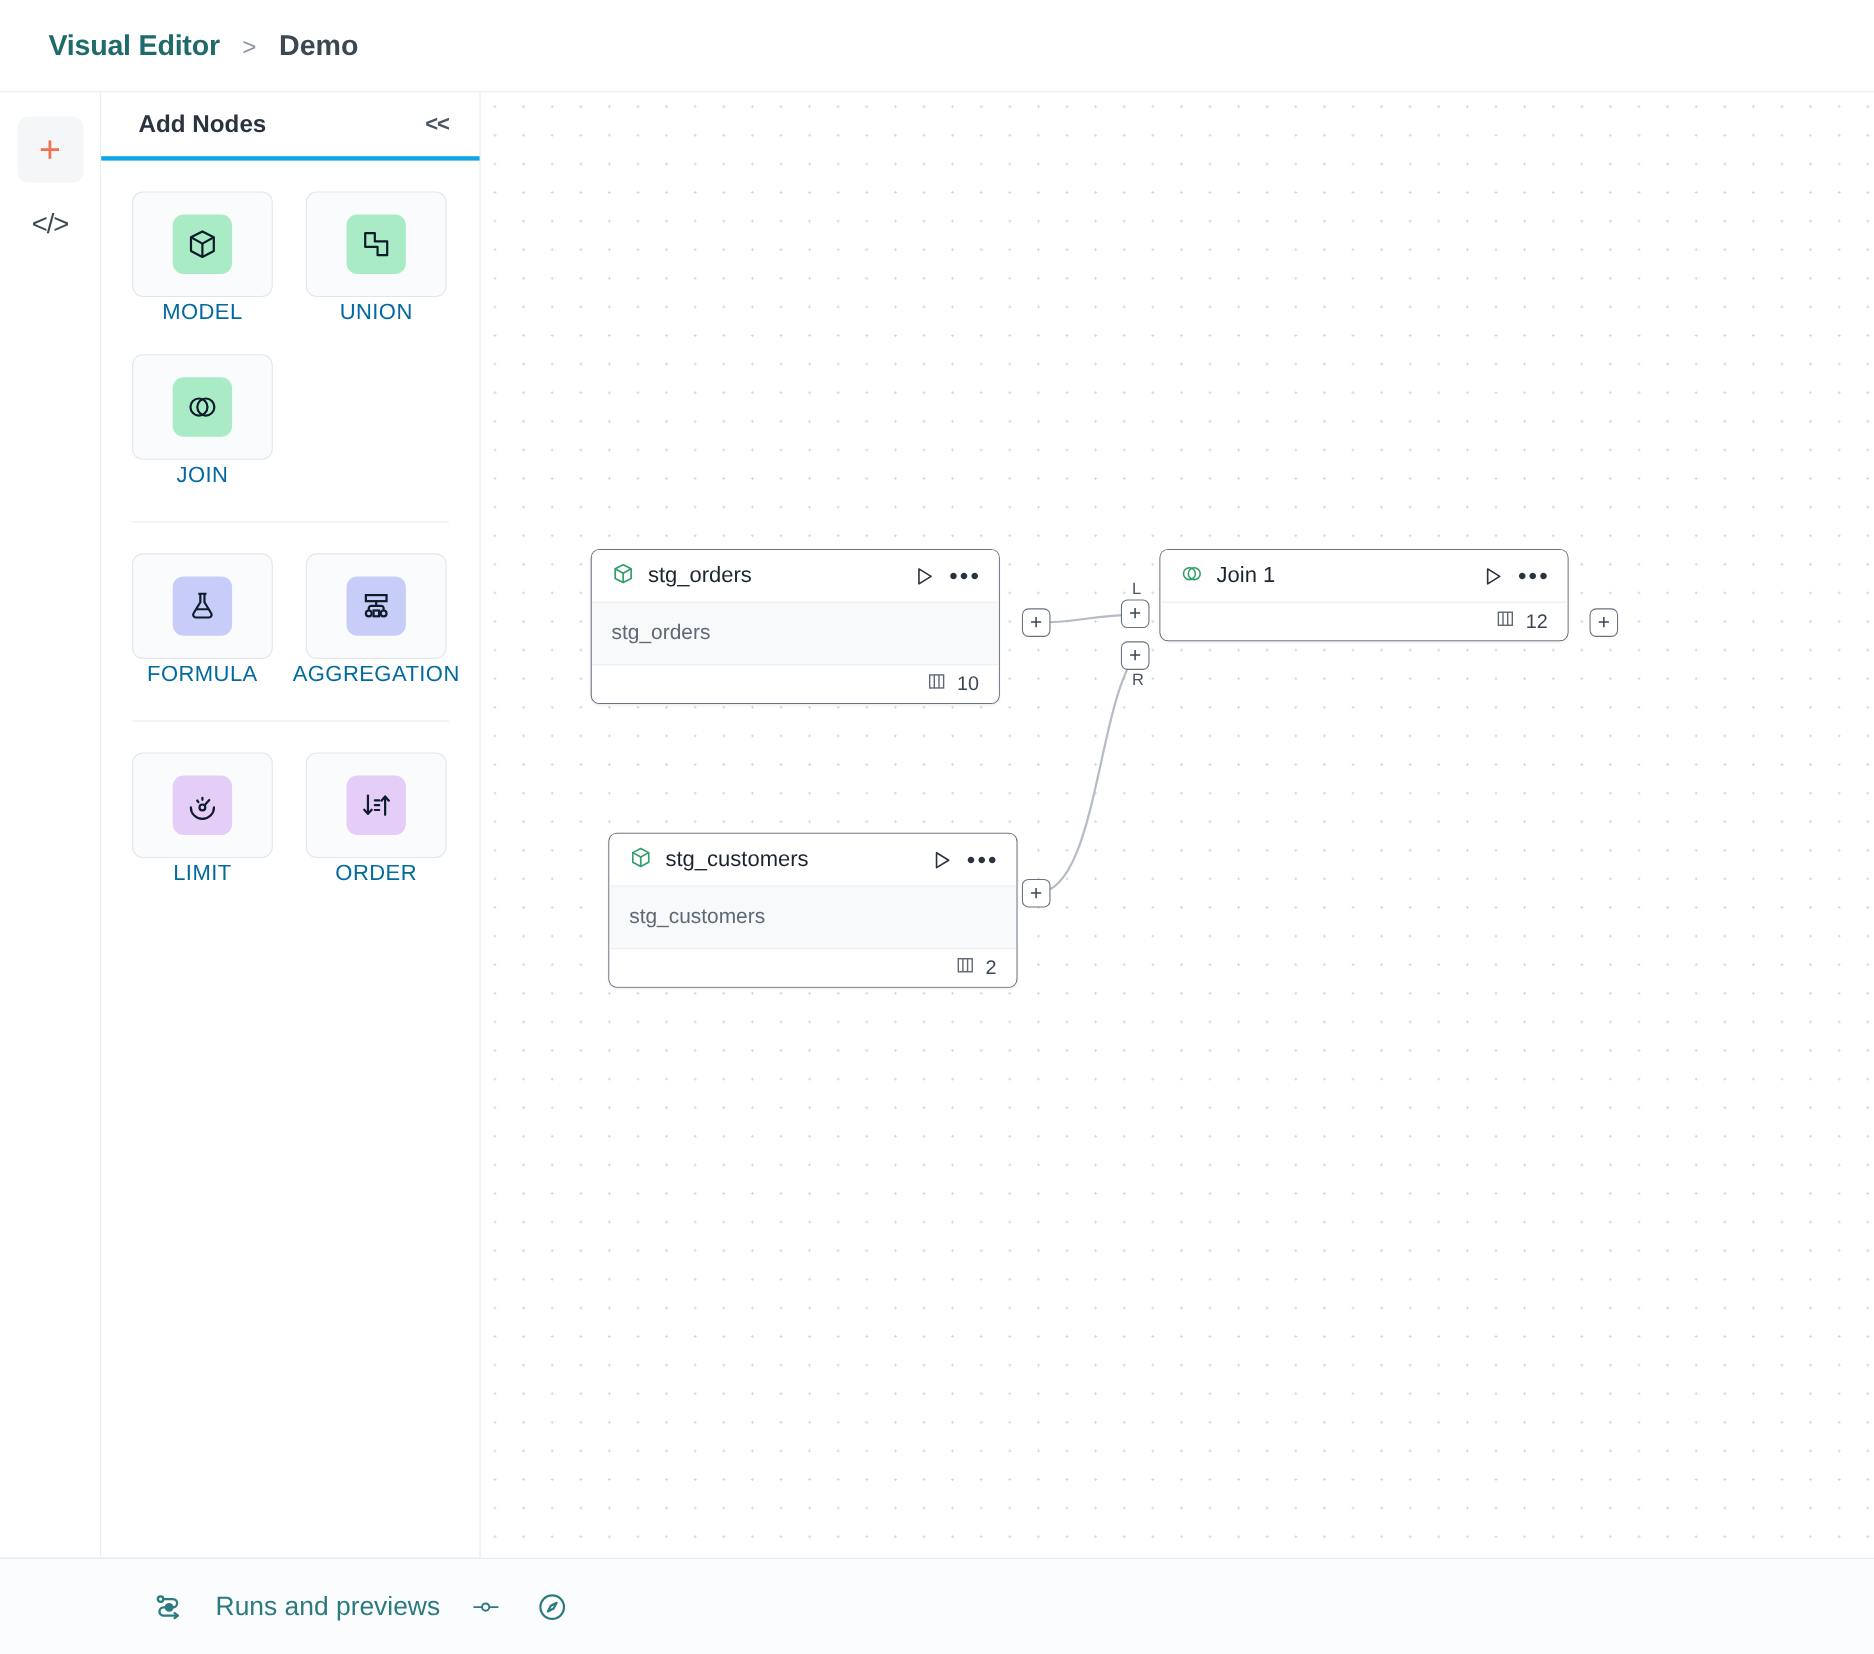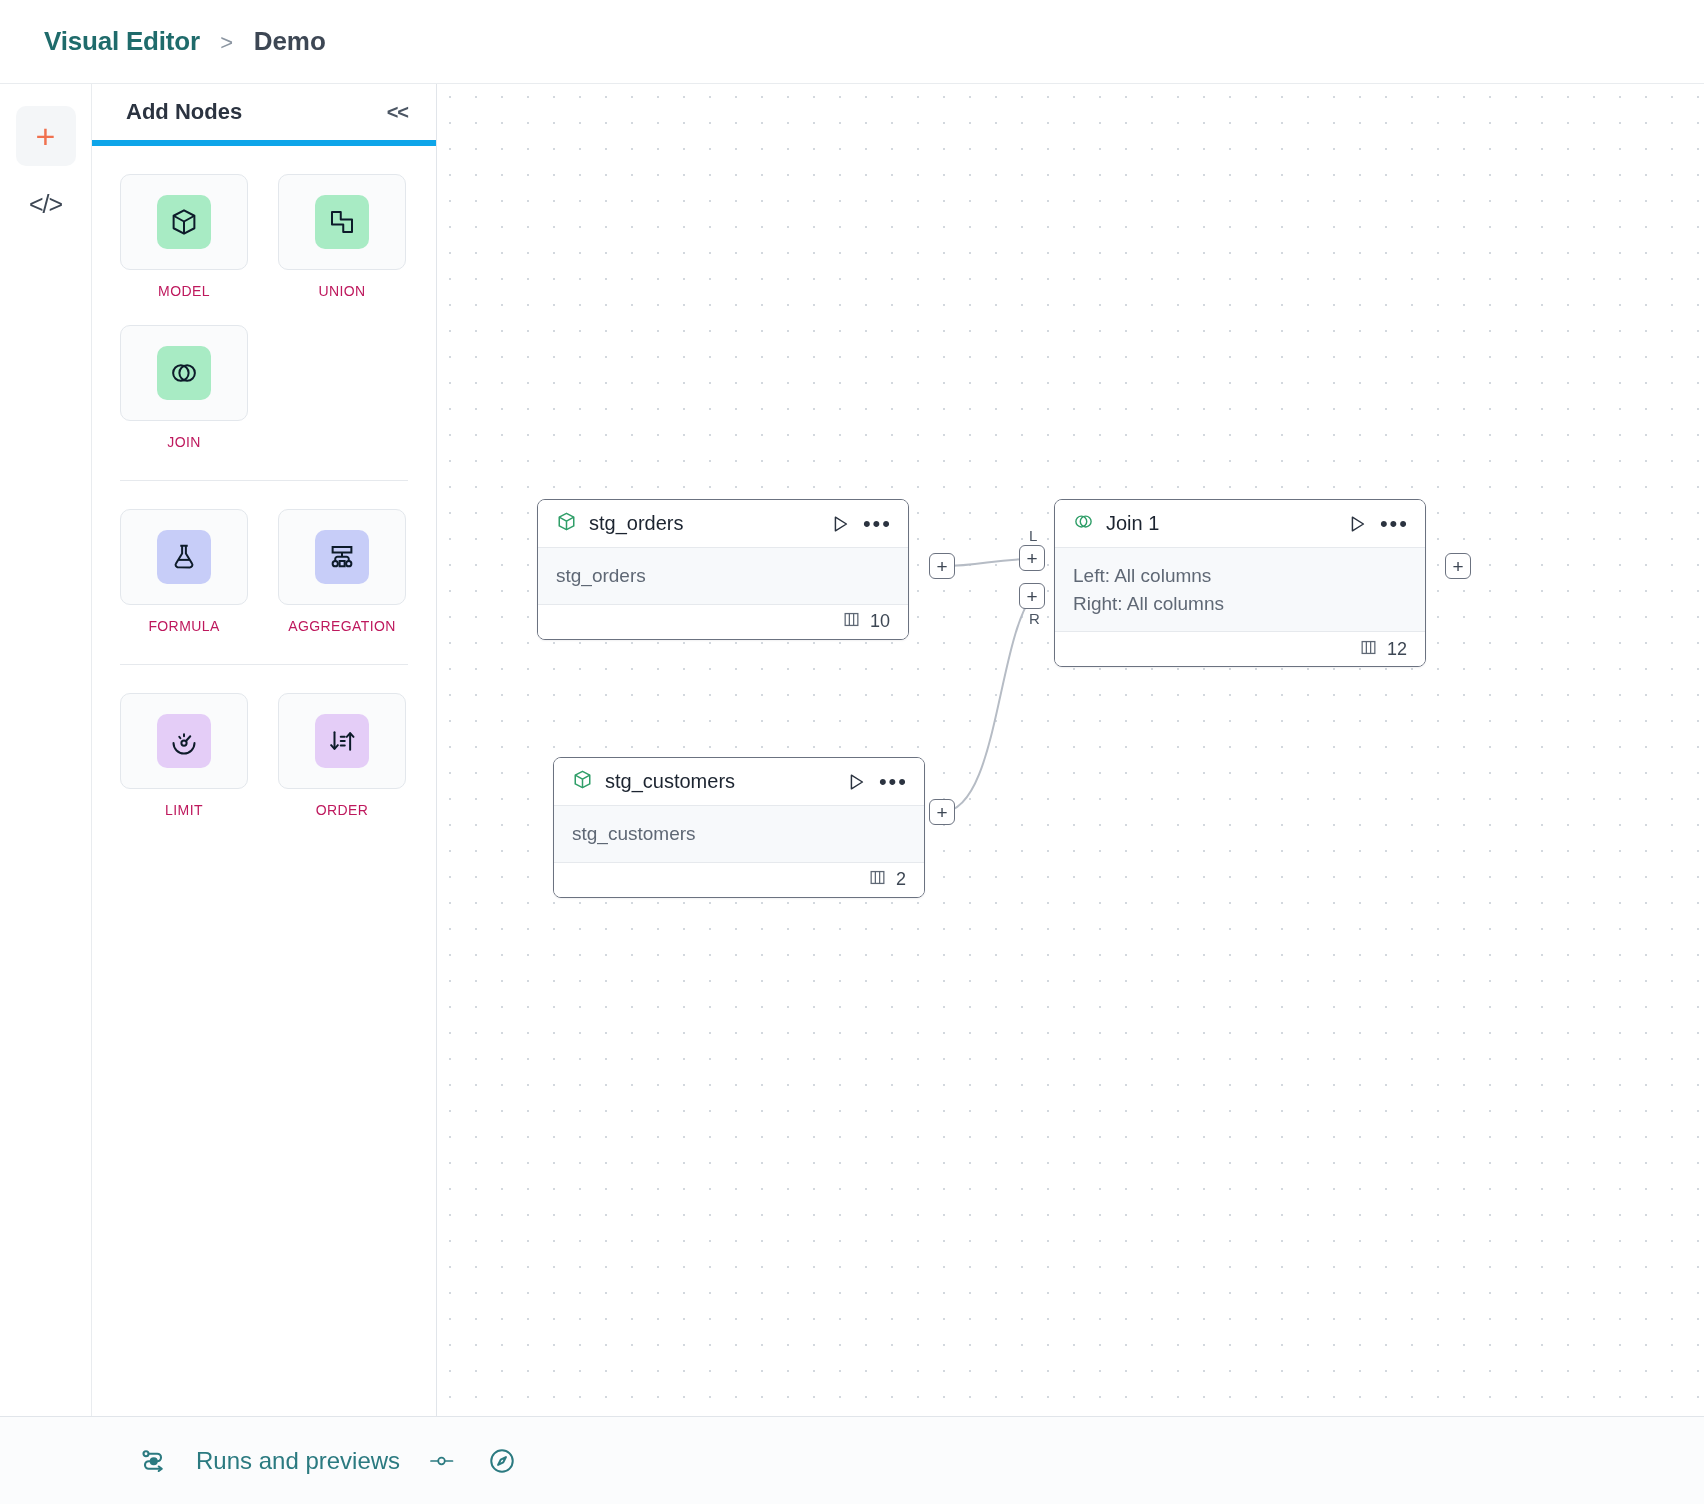--- a/index.html
+++ b/index.html
@@ -49,21 +49,21 @@
   .palette {
     width: 345px; flex: 0 0 345px;
     background: #ffffff;
     border-right: 1px solid #e1e5ea;
     display: flex; flex-direction: column;
   }
   .palette-head {
     height: 62px; flex: 0 0 62px;
     display: flex; align-items: center; justify-content: space-between;
     padding: 0 28px 0 34px;
-    border-bottom: 6px solid #0ea5e9;
+    border-bottom: 4px solid #0ea5e9;
   }
   .palette-title { font-size: 22px; font-weight: bold; color: #2b3340; }
   .collapse-btn {
     font-size: 20px; color: #4b5563; cursor: pointer; letter-spacing: -1px;
     font-weight: 600;
   }
   .palette-body { flex: 1; padding: 28px 28px 0 28px; overflow: hidden; }
 
   .grid { display: flex; flex-wrap: wrap; gap: 26px 30px; }
   .node-item {
@@ -76,21 +76,21 @@
     display: flex; align-items: center; justify-content: center;
   }
   .node-glyph {
     width: 54px; height: 54px; border-radius: 10px;
     display: flex; align-items: center; justify-content: center;
   }
   .g-green { background: #a8ebc4; }
   .g-blue  { background: #c7cdf8; }
   .g-purple{ background: #e4cdf7; }
   .node-label {
-    margin-top: 13px; font-size: 14px; color: #be185d; letter-spacing: 0.4px;
+    margin-top: 3px; font-size: 20px; color: #0369a1; letter-spacing: 0.4px;
     white-space: nowrap;
   }
   .divider { height: 1px; background: #e6e9ed; margin: 30px 0 28px 0; }
 
   
   .canvas {
     flex: 1; position: relative; background: #ffffff;
     background-image: radial-gradient(#d3d8de 1.1px, transparent 1.1px);
     background-size: 26px 26px;
     overflow: hidden;
@@ -366,24 +366,20 @@
                 <circle cx="14.5" cy="12" r="6.2"></circle>
             </svg>
           </span>
           <span class="gnode-title">Join 1</span>
           <span class="head-action">
             <svg width="22" height="22" viewBox="0 0 24 24" fill="none" stroke="#2b3340" stroke-width="1.6" stroke-linejoin="round">
                 <path d="M7 4.6 19 12 7 19.4z"></path>
               </svg>
           </span>
           <span class="head-action dots">•••</span>
-        </div>
-        <div class="gnode-body">
-          <div class="line">Left: All columns</div>
-          <div class="line">Right: All columns</div>
         </div>
         <div class="gnode-foot">
           <span>
             <svg width="19" height="19" viewBox="0 0 24 24" fill="none" stroke="#5f6875" stroke-width="1.6">
               <rect x="4" y="4.5" width="16" height="15"></rect>
                 <path d="M9.3 4.5v15M14.7 4.5v15"></path>
             </svg>
           </span>
           <span class="col-count">12</span>
         </div>

